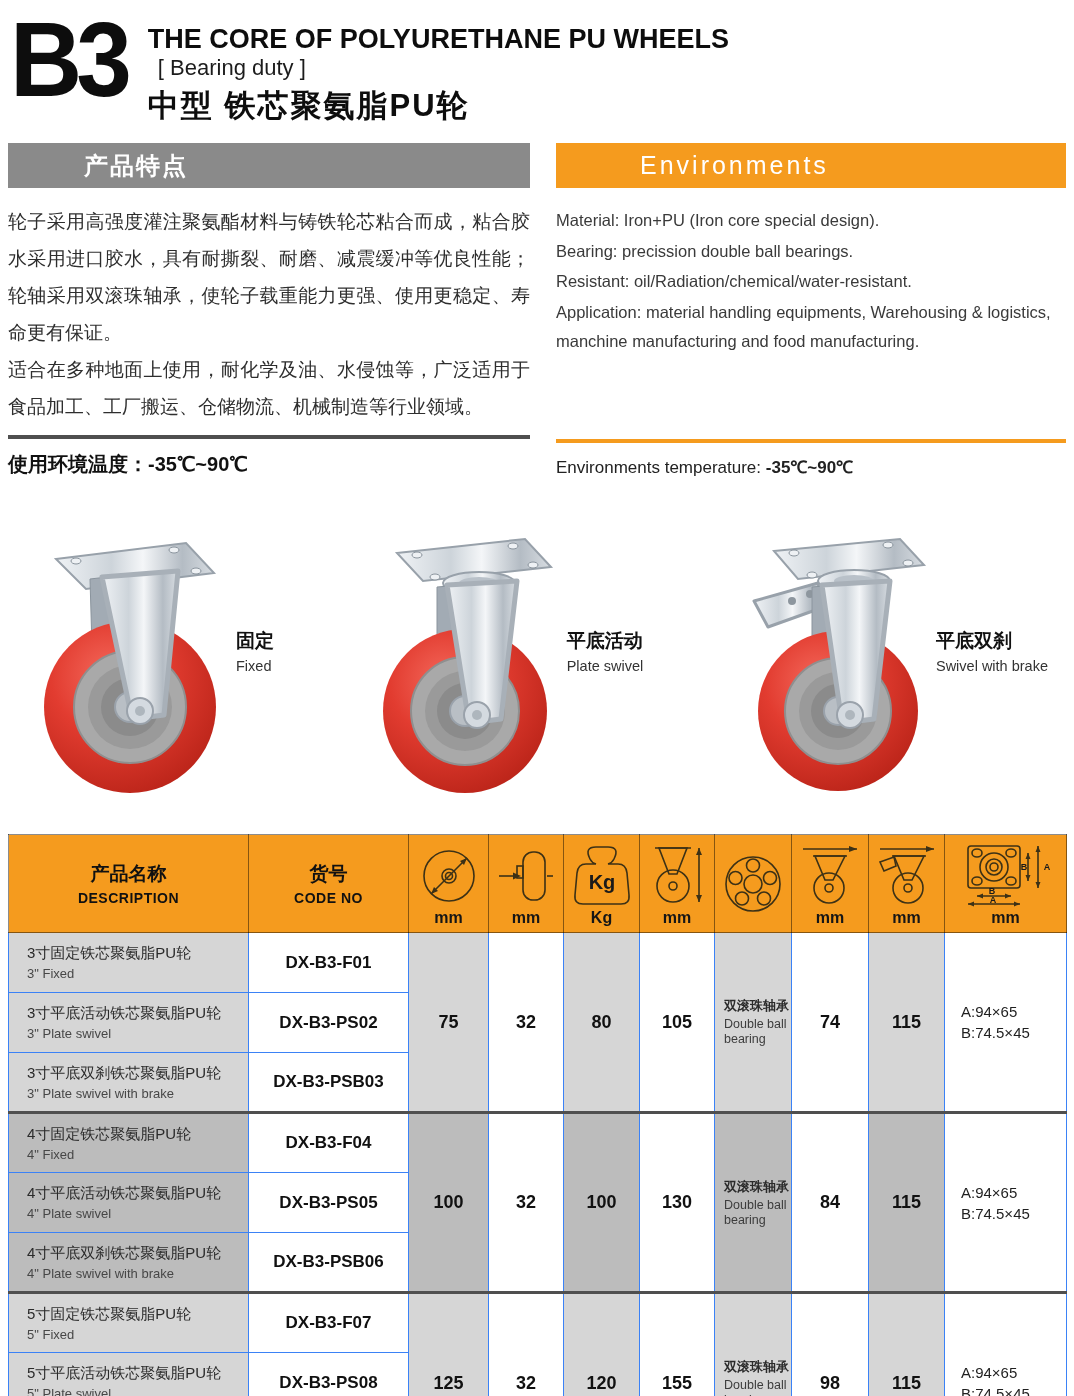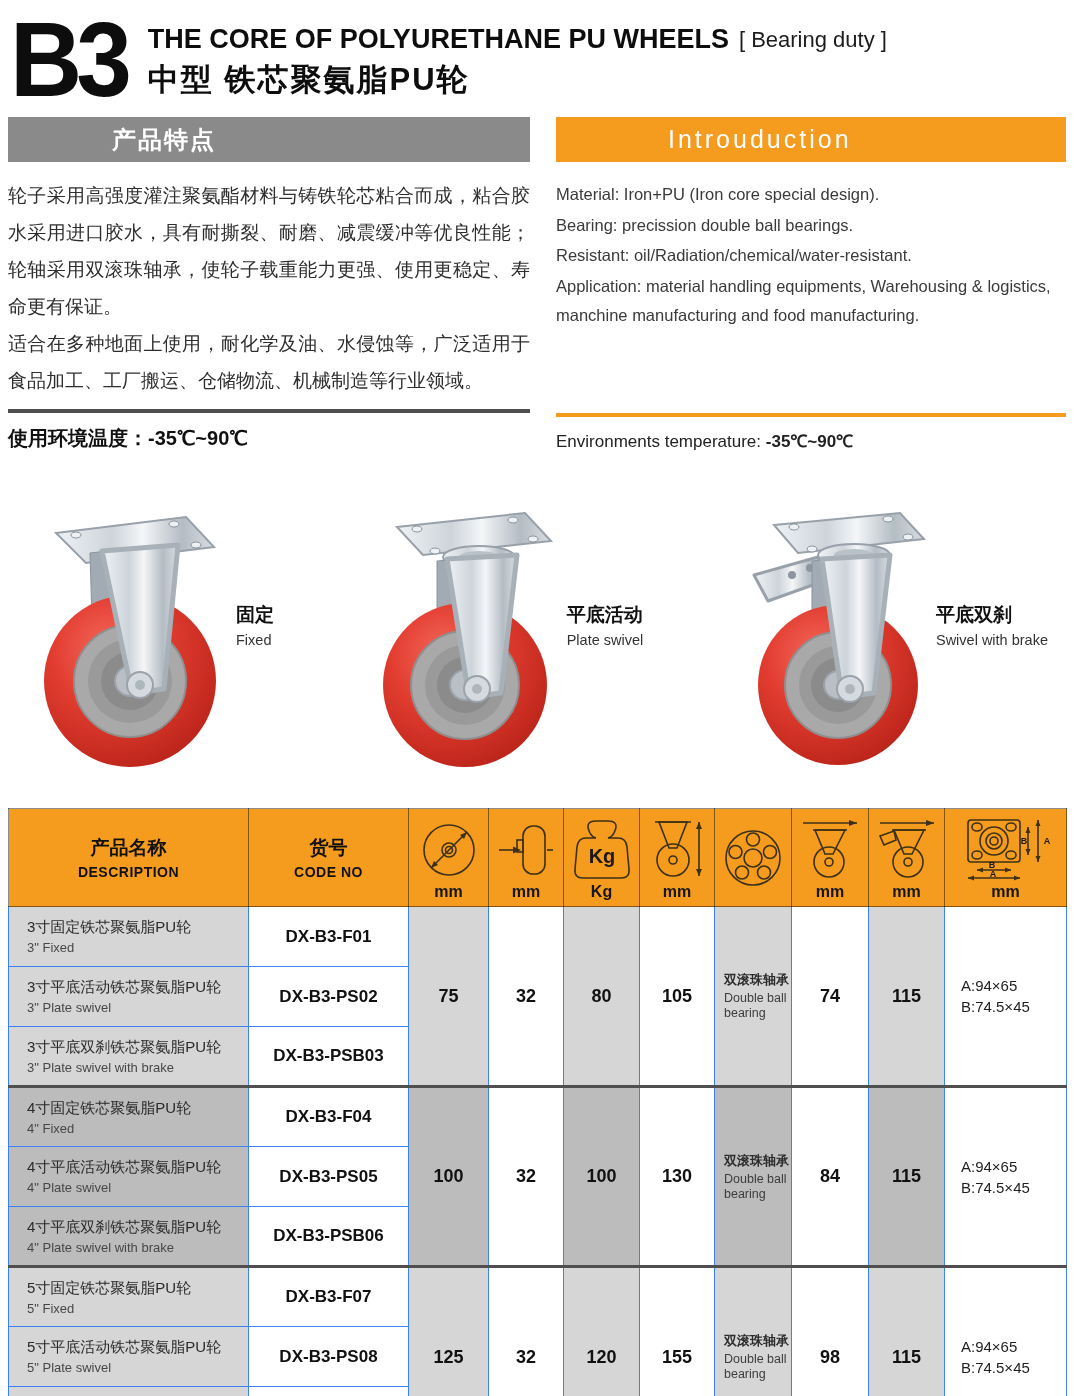--- a/index.html
+++ b/index.html
@@ -12,30 +12,30 @@
   *{box-sizing:border-box;margin:0;padding:0;}
   body{margin:0;background:#fff;}
   .page{position:relative;width:1074px;height:1396px;background:#fff;overflow:hidden;
         font-family:"Liberation Sans",sans-serif;color:#1a1a1a;}
 
   
   .top{display:flex;align-items:flex-start;padding:18px 10px 0 10px;}
   .model{font-size:100px;font-weight:900;letter-spacing:-6px;line-height:.82;color:#0d0d0d;
          transform:scaleY(1.05);}
   .titles{margin-left:22px;padding-top:6px;}
-  .title-line{display:flex;align-items:center;}
+  .title-line{display:flex;align-items:flex-start;flex-direction:column;}
   .title-en{font-size:27px;font-weight:900;letter-spacing:0;color:#0d0d0d;}
   .duty{font-size:22px;font-weight:400;color:#1c1c1c;margin-left:10px;}
   .title-cn{font-size:31px;font-weight:900;color:#0d0d0d;margin-top:4px;letter-spacing:2px;}
 
   
   .cols{display:flex;padding:0 8px;margin-top:16px;gap:26px;}
   .col-left{width:522px;display:flex;flex-direction:column;}
   .col-right{flex:1;display:flex;flex-direction:column;}
-  .bar{height:45px;display:flex;align-items:center;padding-left:28px;}
+  .bar{height:45px;display:flex;align-items:center;}
   .bar-gray{background:var(--bar-gray);}
   .bar-orange{background:var(--accent-orange);}
   .bar-gray .bar-text{color:#fff;font-size:24px;font-weight:800;letter-spacing:2px;padding-left:76px;}
   .bar-orange .bar-text{color:#fff;font-size:25px;font-weight:400;letter-spacing:3px;padding-left:84px;}
   .feature-text{flex:1;margin-top:15px;font-size:19px;line-height:37px;color:#2e2e2e;text-align:justify;}
   .intro-text{flex:1;margin-top:18px;font-size:16.5px;line-height:29.5px;color:#3a3a3a;}
   .intro-line{margin-bottom:1px;}
   .divider{border-top:4px solid var(--sep-dark);margin-top:10px;}
   .divider-orange{border-top:4px solid var(--accent-orange);margin-top:10px;}
   .temp-line{margin-top:12px;font-size:20px;font-weight:800;color:#111;}
@@ -101,21 +101,21 @@
         <div>适合在多种地面上使用，耐化学及油、水侵蚀等，广泛适用于食品加工、工厂搬运、仓储物流、机械制造等行业领域。</div>
       </div>
       <div class="divider"></div>
       <div class="temp-line">
         <span>使用环境温度：</span><span>-35℃~90℃</span>
       </div>
     </div>
 
     <div class="col-right">
       <div class="bar bar-orange">
-        <span class="bar-text">Introuduction</span>
+        <span class="bar-text">Environments</span>
       </div>
       <div class="intro-text">
         <div class="intro-line">Material: Iron+PU (Iron core special design).</div>
         <div class="intro-line">Bearing: precission double ball bearings.</div>
         <div class="intro-line">Resistant: oil/Radiation/chemical/water-resistant.</div>
         <div class="intro-line">Application: material handling equipments, Warehousing &amp; logistics, manchine manufacturing and food manufacturing.</div>
       </div>
       <div class="divider-orange"></div>
       <div class="temp-line-en">
         <span>Environments temperature: </span><b>-35℃~90℃</b>

